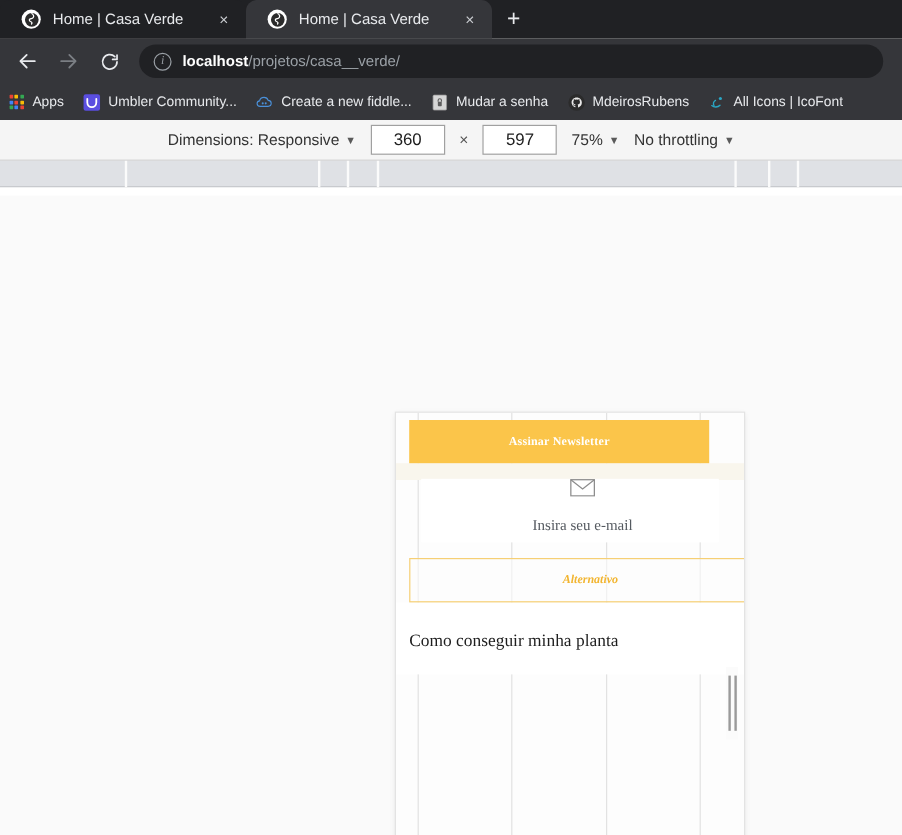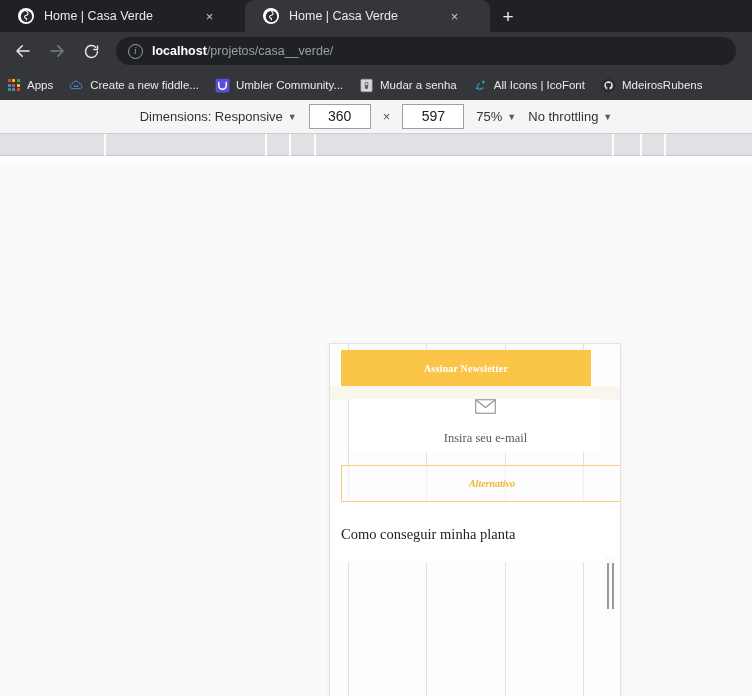--- a/index.html
+++ b/index.html
@@ -11,23 +11,23 @@
   }
 
   
   .browser { width: 752px; height: 696px; position: relative; }
 
   .tabstrip {
     height: 32px; background: #202124;
     display: flex; align-items: flex-end; position: relative;
   }
   .tab {
-    height: 32px; width: 245px;
+    height: 32px; width: 205px;
     display: flex; align-items: center; gap: 10px;
-    padding: 0 27px 0 18px; position: relative;
+    padding: 0 10px 0 18px; position: relative;
     border-top-left-radius: 9px; border-top-right-radius: 9px;
   }
   .tab.inactive { background: #202124; }
   .tab.active { background: #35363a; }
   .tab-favicon {
     width: 16px; height: 16px; border-radius: 50%;
     background: #ffffff; flex: none;
     display: flex; align-items: center; justify-content: center;
   }
   .tab-favicon svg { display: block; }
@@ -247,74 +247,74 @@
             <i style="background:#4285f4"></i>
             <i style="background:#ea4335"></i>
         </span>
       </span>
       <span class="bm-label">Apps</span>
     </div>
 
     <div class="bm">
       <span class="bm-ico">
         <svg width="15" height="15" viewBox="0 0 24 24">
+          <rect x="1" y="1" width="22" height="22" rx="3" fill="#5a4ee0"></rect>
+          <path d="M6 7v5a6 6 0 0 0 12 0V7" fill="none" stroke="#ffffff" stroke-width="2.4" stroke-linecap="round"></path>
+          <circle cx="9.6" cy="11.2" r="1.1" fill="#5a4ee0"></circle>
+            <circle cx="14.4" cy="11.2" r="1.1" fill="#5a4ee0"></circle>
+        </svg>
+      </span>
+      <span class="bm-label">Umbler Community...</span>
+    </div>
+
+    <div class="bm">
+      <span class="bm-ico">
+        <svg width="15" height="15" viewBox="0 0 24 24">
           <path d="M6 17c-2.2 0-4-1.6-4-3.7 0-1.9 1.4-3.4 3.3-3.6C5.8 7 8.2 5 11.2 5c2.6 0 4.9 1.7 5.6 4
                    2.2.1 4 1.9 4 4 0 2.2-1.9 4-4.2 4z" fill="none" stroke="#4a90d9" stroke-width="1.5"></path>
           <circle cx="9.5" cy="13" r="1.4" fill="#4a90d9"></circle>
             <circle cx="13.5" cy="13" r="1.4" fill="#4a90d9"></circle>
         </svg>
       </span>
       <span class="bm-label">Create a new fiddle...</span>
     </div>
 
     <div class="bm">
       <span class="bm-ico">
         <svg width="15" height="15" viewBox="0 0 24 24">
-          <rect x="1" y="1" width="22" height="22" rx="3" fill="#5a4ee0"></rect>
-          <path d="M6 7v5a6 6 0 0 0 12 0V7" fill="none" stroke="#ffffff" stroke-width="2.4" stroke-linecap="round"></path>
-          <circle cx="9.6" cy="11.2" r="1.1" fill="#5a4ee0"></circle>
-            <circle cx="14.4" cy="11.2" r="1.1" fill="#5a4ee0"></circle>
-        </svg>
-      </span>
-      <span class="bm-label">Umbler Community...</span>
-    </div>
-
-    <div class="bm">
-      <span class="bm-ico">
-        <svg width="15" height="15" viewBox="0 0 24 24">
           <rect x="3" y="2" width="18" height="20" rx="1.5" fill="#d6d6d6" stroke="#9a9a9a"></rect>
           <rect x="9.4" y="11" width="5.2" height="6" rx="1" fill="#5d5d5d"></rect>
           <path d="M9.8 11V9a2.2 2.2 0 0 1 4.4 0v2" fill="none" stroke="#5d5d5d" stroke-width="1.5"></path>
         </svg>
       </span>
       <span class="bm-label">Mudar a senha</span>
-    </div>
-
-    <div class="bm">
-      <span class="bm-ico">
-        <svg width="15" height="15" viewBox="0 0 24 24" fill="none" stroke="#2aa6c4" stroke-width="1.8" stroke-linecap="round">
-          <path d="M5 16c3 2.6 8 2.6 11-.4"></path>
-            <path d="M8 16c-1.6-2.6-.6-5.6 2-7"></path>
-          <circle cx="16.5" cy="6.5" r="2.1" fill="#2aa6c4" stroke="none"></circle>
-        </svg>
-      </span>
-      <span class="bm-label">All Icons | IcoFont</span>
     </div>
 
     <div class="bm">
       <span class="bm-ico">
         <svg width="15" height="15" viewBox="0 0 24 24">
           <circle cx="12" cy="12" r="11" fill="#2b2b2b"></circle>
           <path d="M12 5.2c-3.7 0-6.7 3-6.7 6.7 0 3 1.9 5.5 4.6 6.4.3.1.5-.1.5-.4v-1.3c-1.9.4-2.3-.9-2.3-.9
                    -.3-.8-.8-1-.8-1-.6-.4 0-.4 0-.4.7 0 1 .7 1 .7.6 1 1.6.7 2 .6.1-.5.2-.8.4-1-1.5-.2-3.1-.8-3.1-3.4
                    0-.8.3-1.4.7-1.8 0-.2-.3-.9.1-1.9 0 0 .6-.2 1.9.7a6.5 6.5 0 0 1 3.5 0c1.3-.9 1.9-.7 1.9-.7.4 1 .1 1.7.1 1.9
                    .5.4.7 1 .7 1.8 0 2.6-1.6 3.2-3.1 3.4.2.2.5.7.5 1.4v2c0 .3.1.5.5.4a6.7 6.7 0 0 0 4.6-6.4c0-3.7-3-6.7-6.7-6.7z" fill="#e8e8e8"></path>
         </svg>
       </span>
       <span class="bm-label">MdeirosRubens</span>
+    </div>
+
+    <div class="bm">
+      <span class="bm-ico">
+        <svg width="15" height="15" viewBox="0 0 24 24" fill="none" stroke="#2aa6c4" stroke-width="1.8" stroke-linecap="round">
+          <path d="M5 16c3 2.6 8 2.6 11-.4"></path>
+            <path d="M8 16c-1.6-2.6-.6-5.6 2-7"></path>
+          <circle cx="16.5" cy="6.5" r="2.1" fill="#2aa6c4" stroke="none"></circle>
+        </svg>
+      </span>
+      <span class="bm-label">All Icons | IcoFont</span>
     </div>
   </div>
 
   <div class="devicebar">
     <div class="dim-select">
       <span>Dimensions: Responsive</span>
       <span class="caret">▼</span>
     </div>
     <div class="dimbox">360</div>
     <span class="times">×</span>

